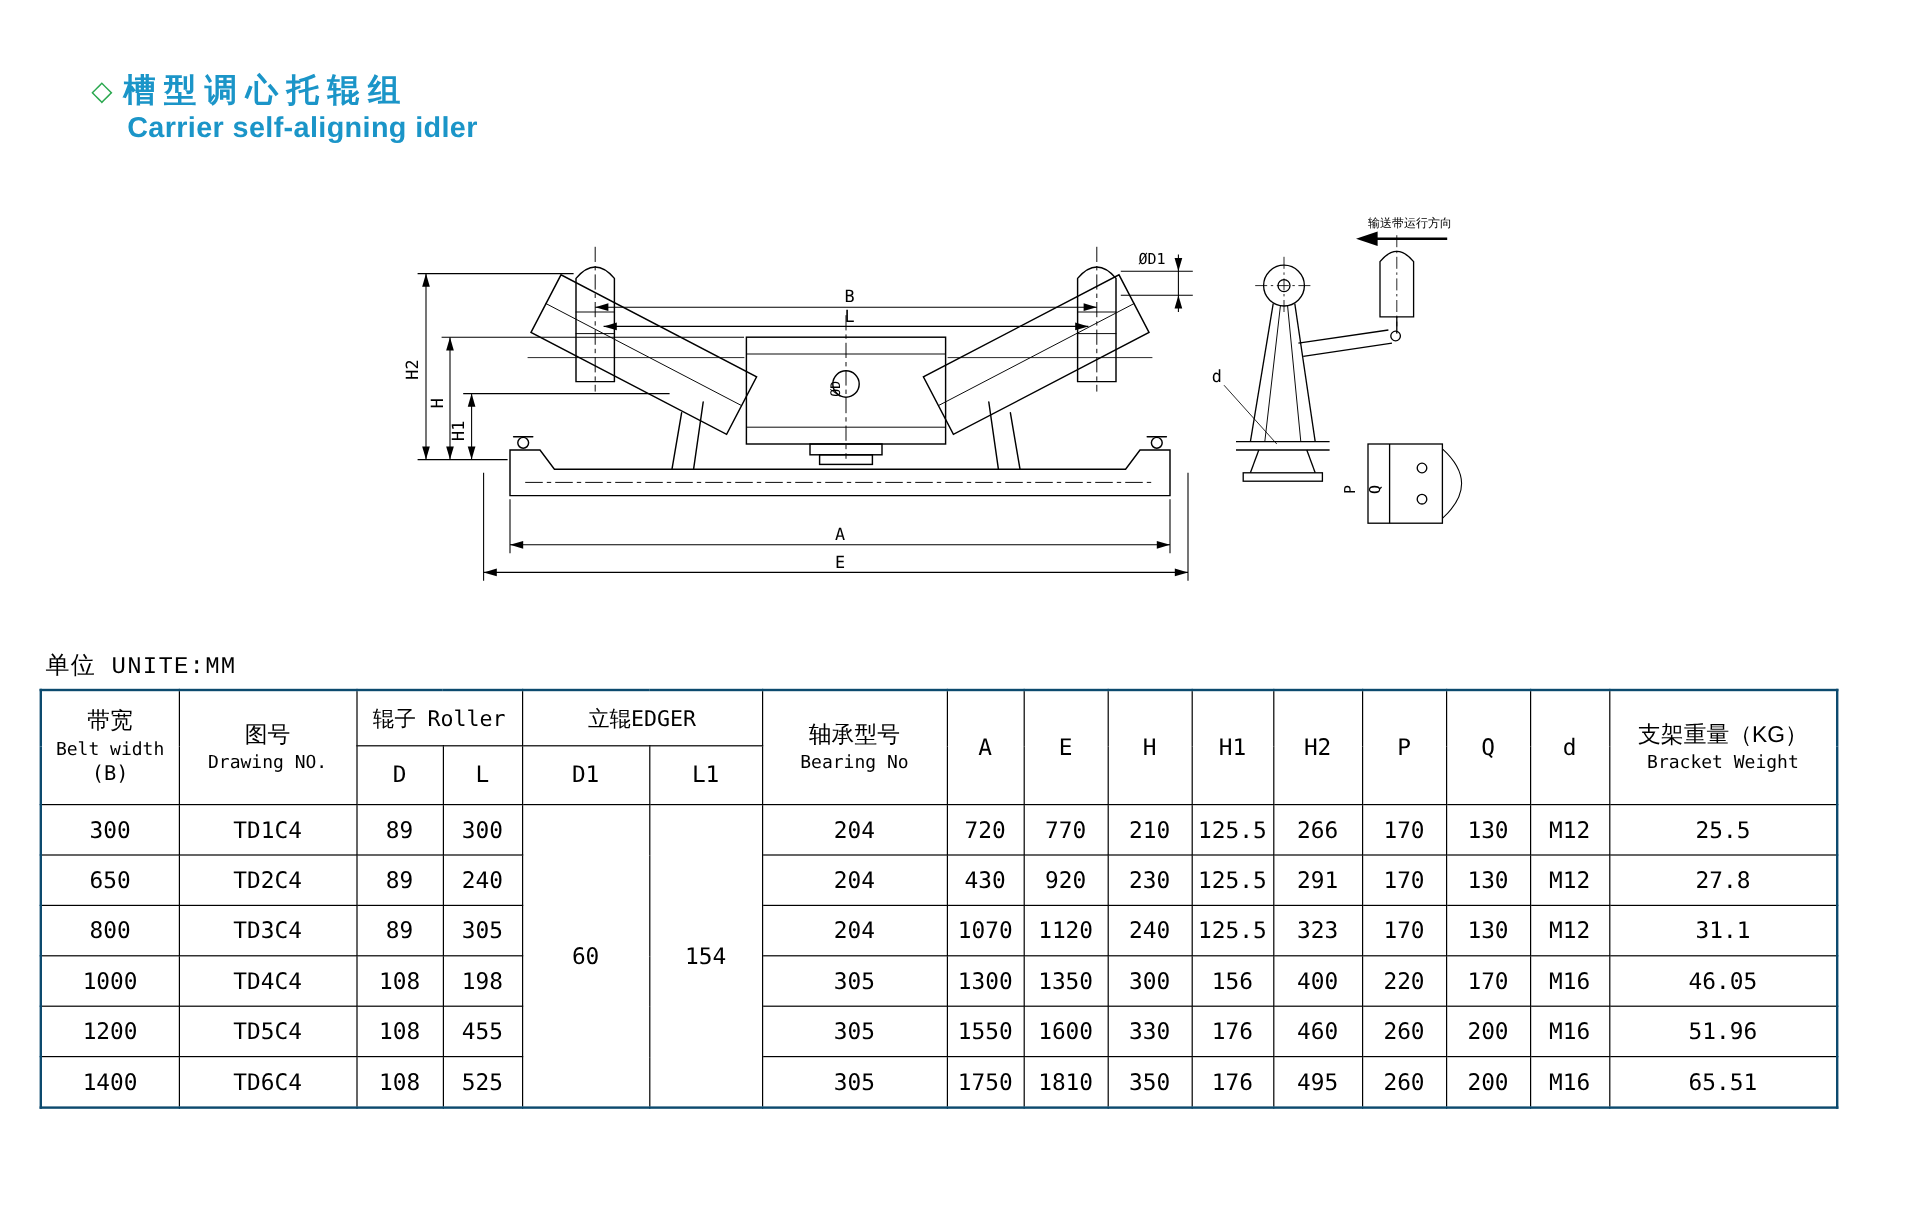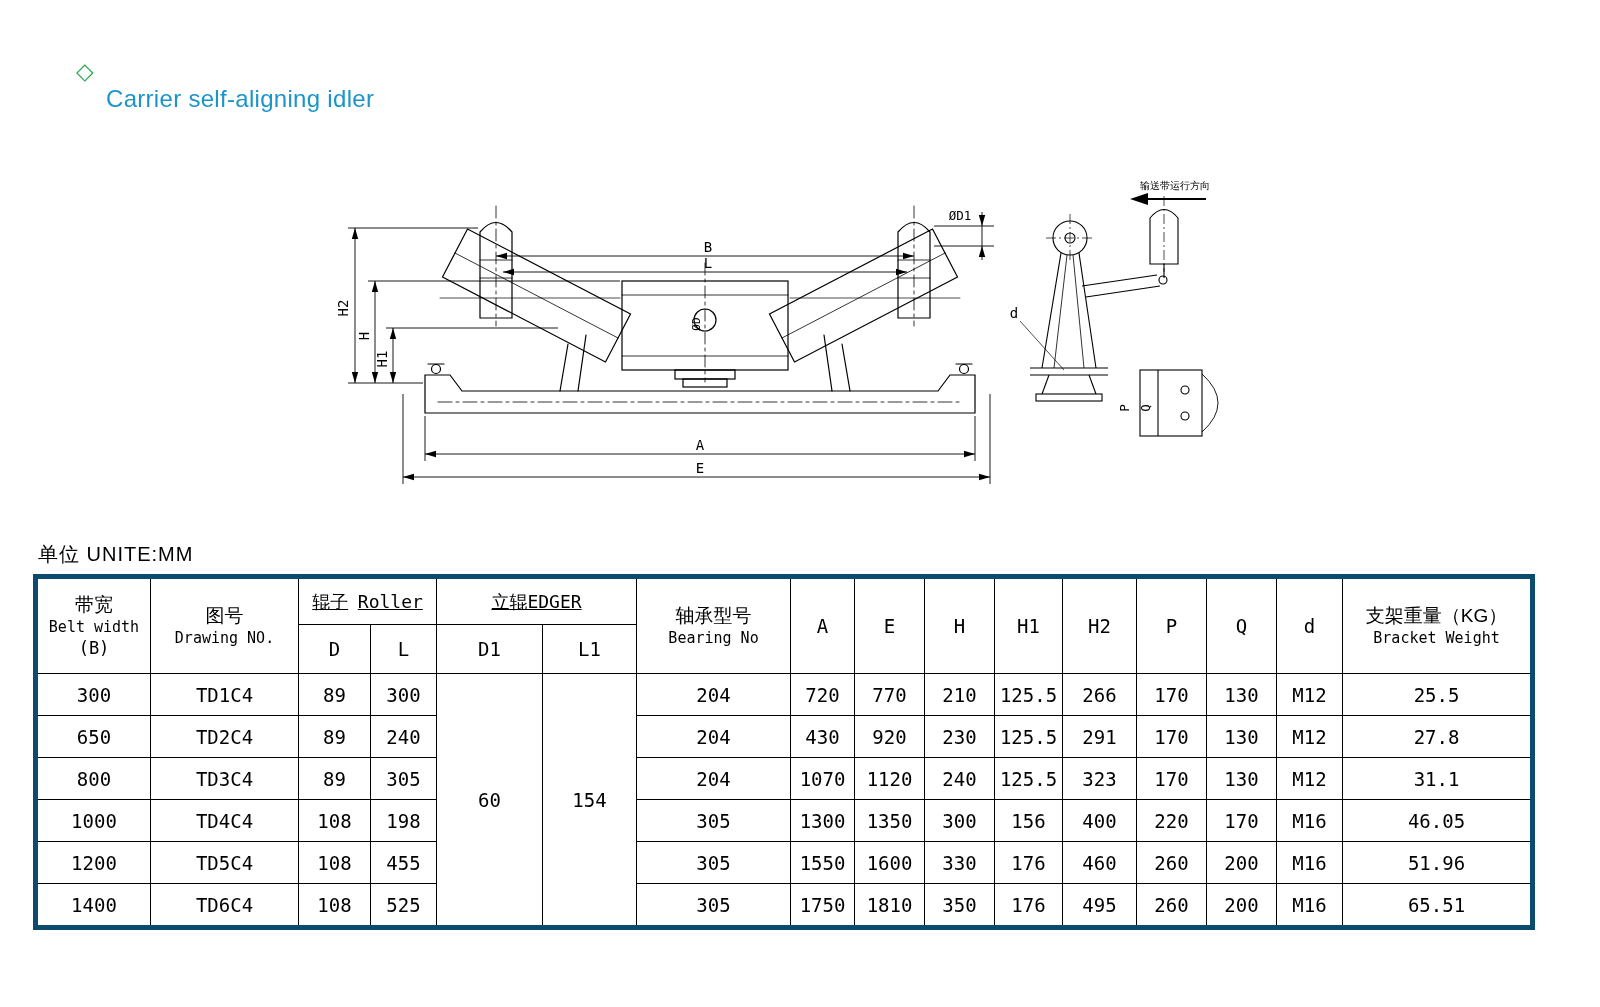--- a/index.html
+++ b/index.html
@@ -6,53 +6,54 @@
   body {
     width:1600px; height:1007px; position:relative; background:#ffffff;
     font-family:"Liberation Sans","DejaVu Sans",sans-serif; color:#000;
     overflow:hidden;
   }
   
   .title-block { position:absolute; left:76px; top:60px; color:#1b95c8; }
   .title-zh-line { display:flex; align-items:center; gap:9px; }
   .diamond { color:#2aa84f; font-size:23px; line-height:1; font-weight:400; }
   .title-zh { font-size:27px; font-weight:bold; letter-spacing:7px; line-height:1.15; }
-  .title-en { font-size:24px; font-weight:400; margin-top:2px; padding-left:30px; letter-spacing:0.3px; }
+  .title-en { font-size:24px; font-weight:700; margin-top:2px; padding-left:30px; letter-spacing:0.3px; }
   
   .drawing { position:absolute; left:330px; top:168px; width:930px; height:340px; }
   
   .unit-note { position:absolute; left:38px; top:541px; font-size:20px; letter-spacing:1px;
-               font-family:Liberation Sans, sans-serif; }
+               font-family:Liberation Mono, monospace; }
   
   .spec-table {
     position:absolute; left:33px; top:574px; width:1497px;
     border-collapse:collapse; table-layout:fixed;
-    border:5px solid #0c4a6e;
+    border:2px solid #0c4a6e;
     font-family:"DejaVu Sans Mono","Liberation Mono",monospace;
   }
   .spec-table th, .spec-table td {
     border:1.5px solid #000; text-align:center; vertical-align:middle;
     padding:0; font-weight:normal; overflow:hidden;
   }
   .spec-table thead tr.hr1 th { height:45px; }
   .spec-table thead tr.hr2 th { height:48px; font-size:19px; }
   .spec-table tbody td { height:41px; font-size:19px; }
   .hcell { display:flex; flex-direction:column; justify-content:center; align-items:center; line-height:1.3; }
   .zh  { font-size:19px; font-family:"Liberation Sans",sans-serif; }
   .en  { font-size:15px; }
   .sub { font-size:17px; }
-  .inline-h { font-size:18px;text-decoration:underline; }
+  .inline-h { font-size:18px; }
   .dimletter { font-size:19px; }
 </style>
 </head>
 <body>
 
 <div class="title-block">
   <div class="title-zh-line">
     <span class="diamond">◇</span>
+    <span class="title-zh">槽型调心托辊组</span>
   </div>
   <div class="title-en">Carrier self-aligning idler</div>
 </div>
 
 <div class="drawing">
 <svg width="930" height="340" viewBox="0 0 930 340" xmlns="http://www.w3.org/2000/svg">
 
   <g stroke="#000" fill="none" stroke-width="1.2" stroke-linecap="round">
 
     <path d="M95,207 L120,207 L132,223 L608,223 L620,207 L645,207 L645,245 L95,245 Z"></path>

